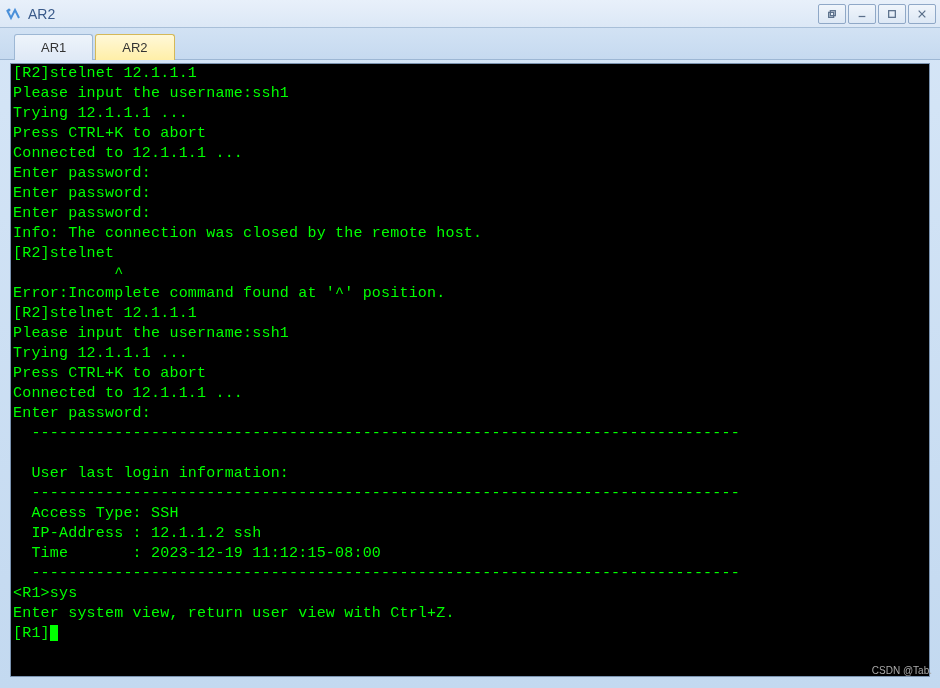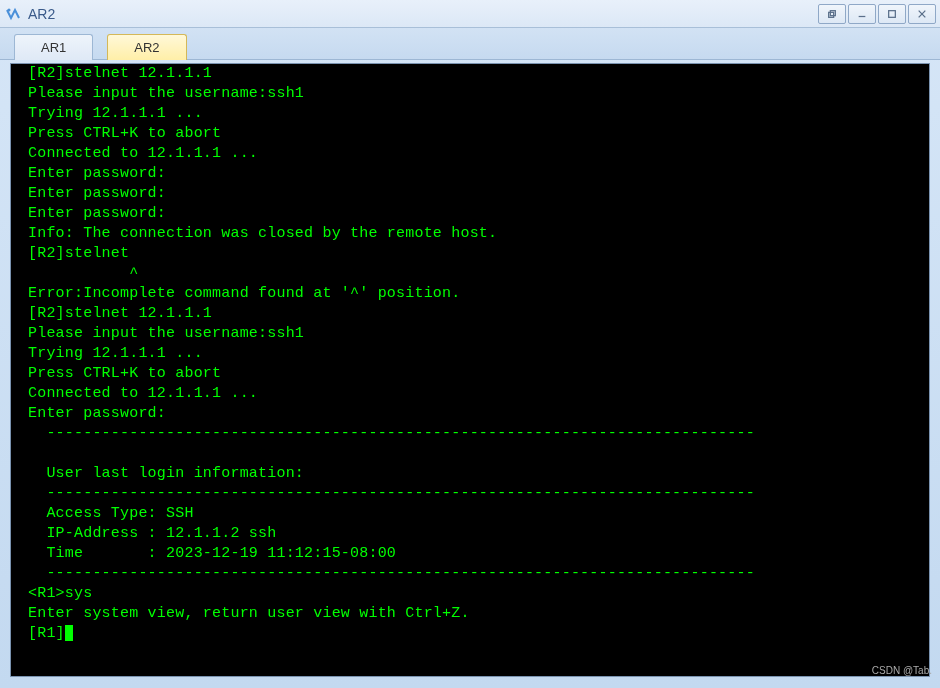--- a/index.html
+++ b/index.html
@@ -61,21 +61,21 @@
       padding-top: 4px;
       border-bottom: 1px solid #9db7d4;
     }
     .tab {
       padding: 5px 26px;
       border: 1px solid #9db7d4;
       border-bottom: none;
       background: linear-gradient(to bottom, #eef4fb, #dfe9f6);
       font-size: 13px;
       color: #333;
-      margin-right: 14px;
+      margin-right: 2px;
       border-top-left-radius: 3px;
       border-top-right-radius: 3px;
       cursor: pointer;
       position: relative;
       top: 1px;
     }
     .tab.active {
       background: linear-gradient(to bottom, #fff8d8 0%, #ffefa8 100%);
       border-color: #d4b858;
       font-weight: 500;
@@ -87,21 +87,21 @@
       height: 614px;
       overflow: hidden;
       position: relative;
     }
     .terminal {
       background: #000;
       color: #00ff00;
       font-family: "Courier New", monospace;
       font-size: 15px;
       line-height: 20px;
-      padding: 0 17px;
+      padding: 0 2px;
       white-space: pre;
       letter-spacing: 0.2px;
     }
     .terminal .cursor {
       display: inline-block;
       width: 8px;
       height: 16px;
       background: #00ff00;
       vertical-align: text-bottom;
       margin-bottom: 1px;

